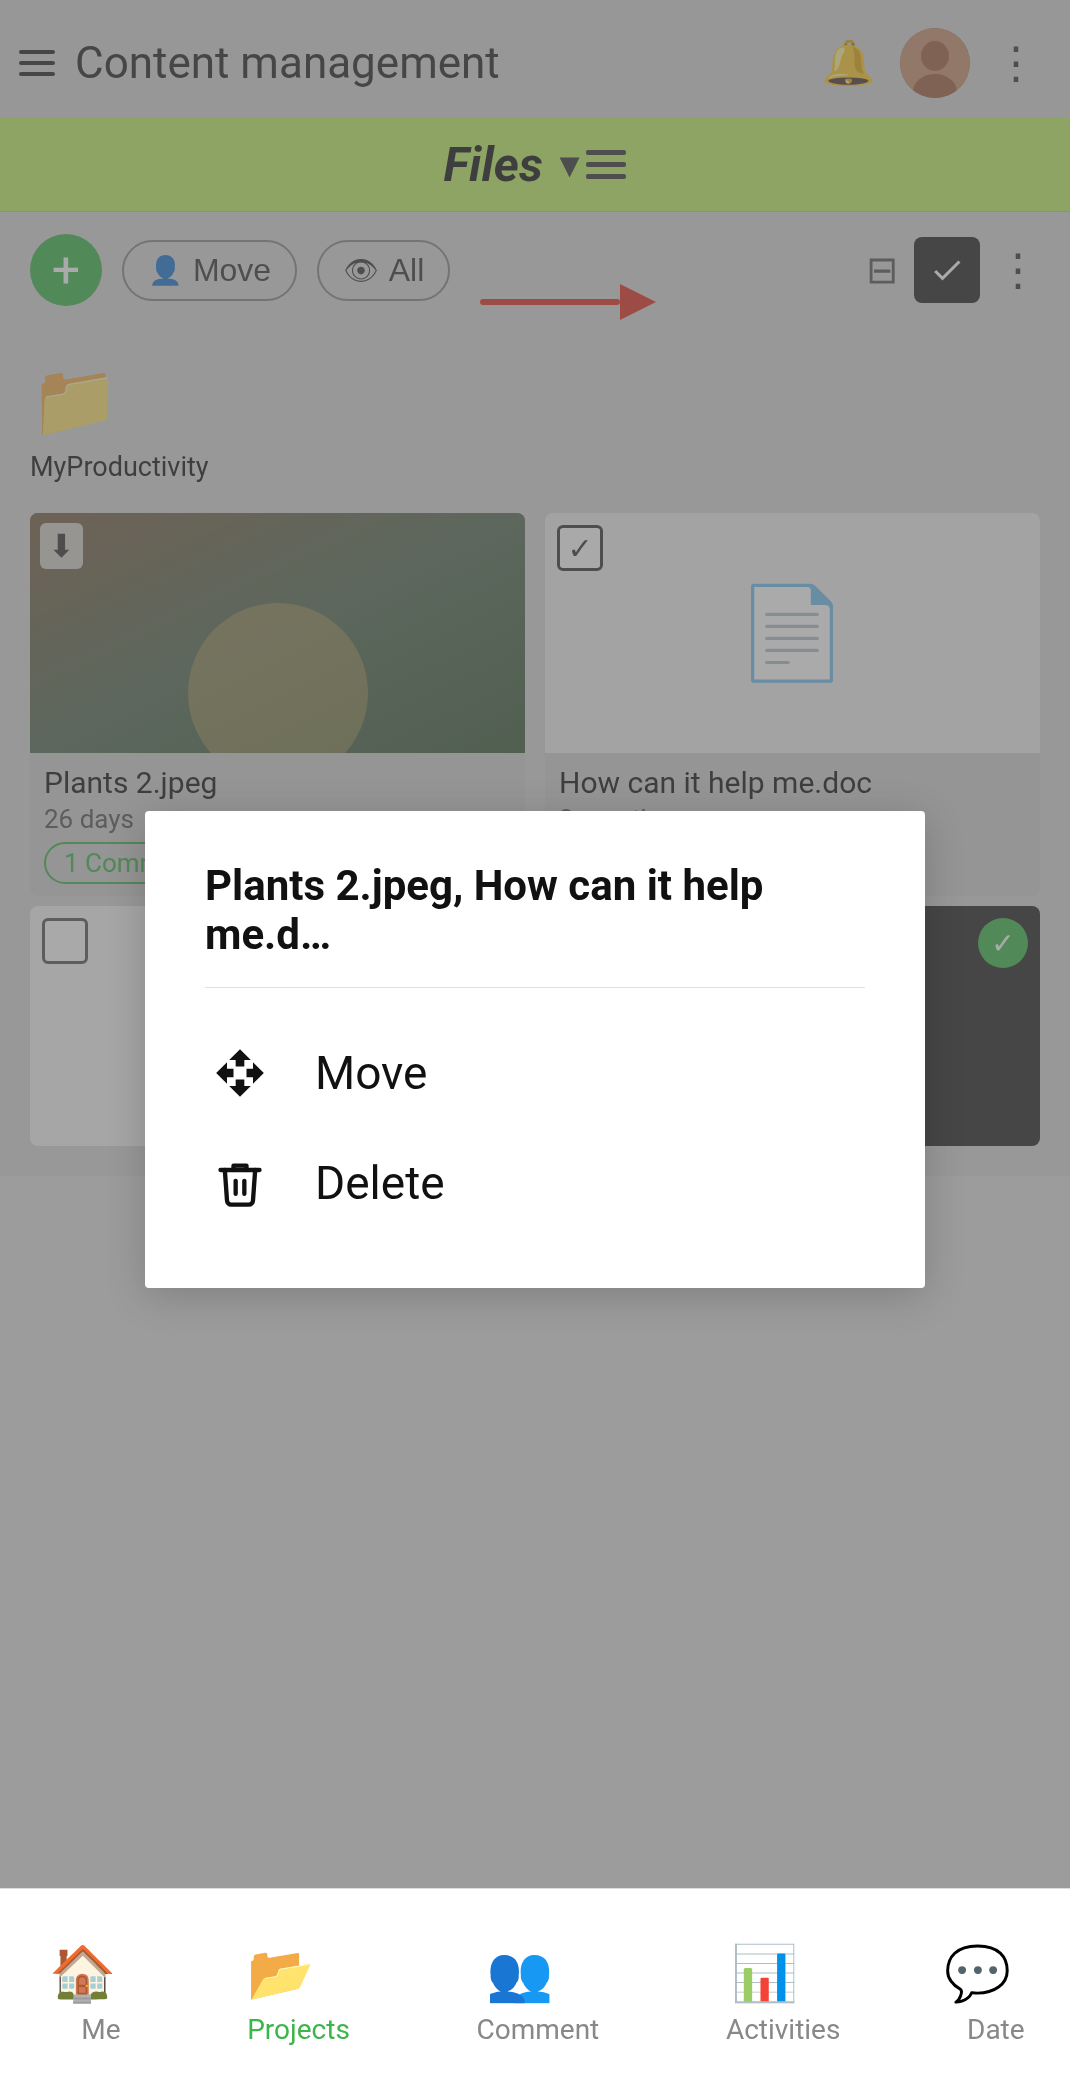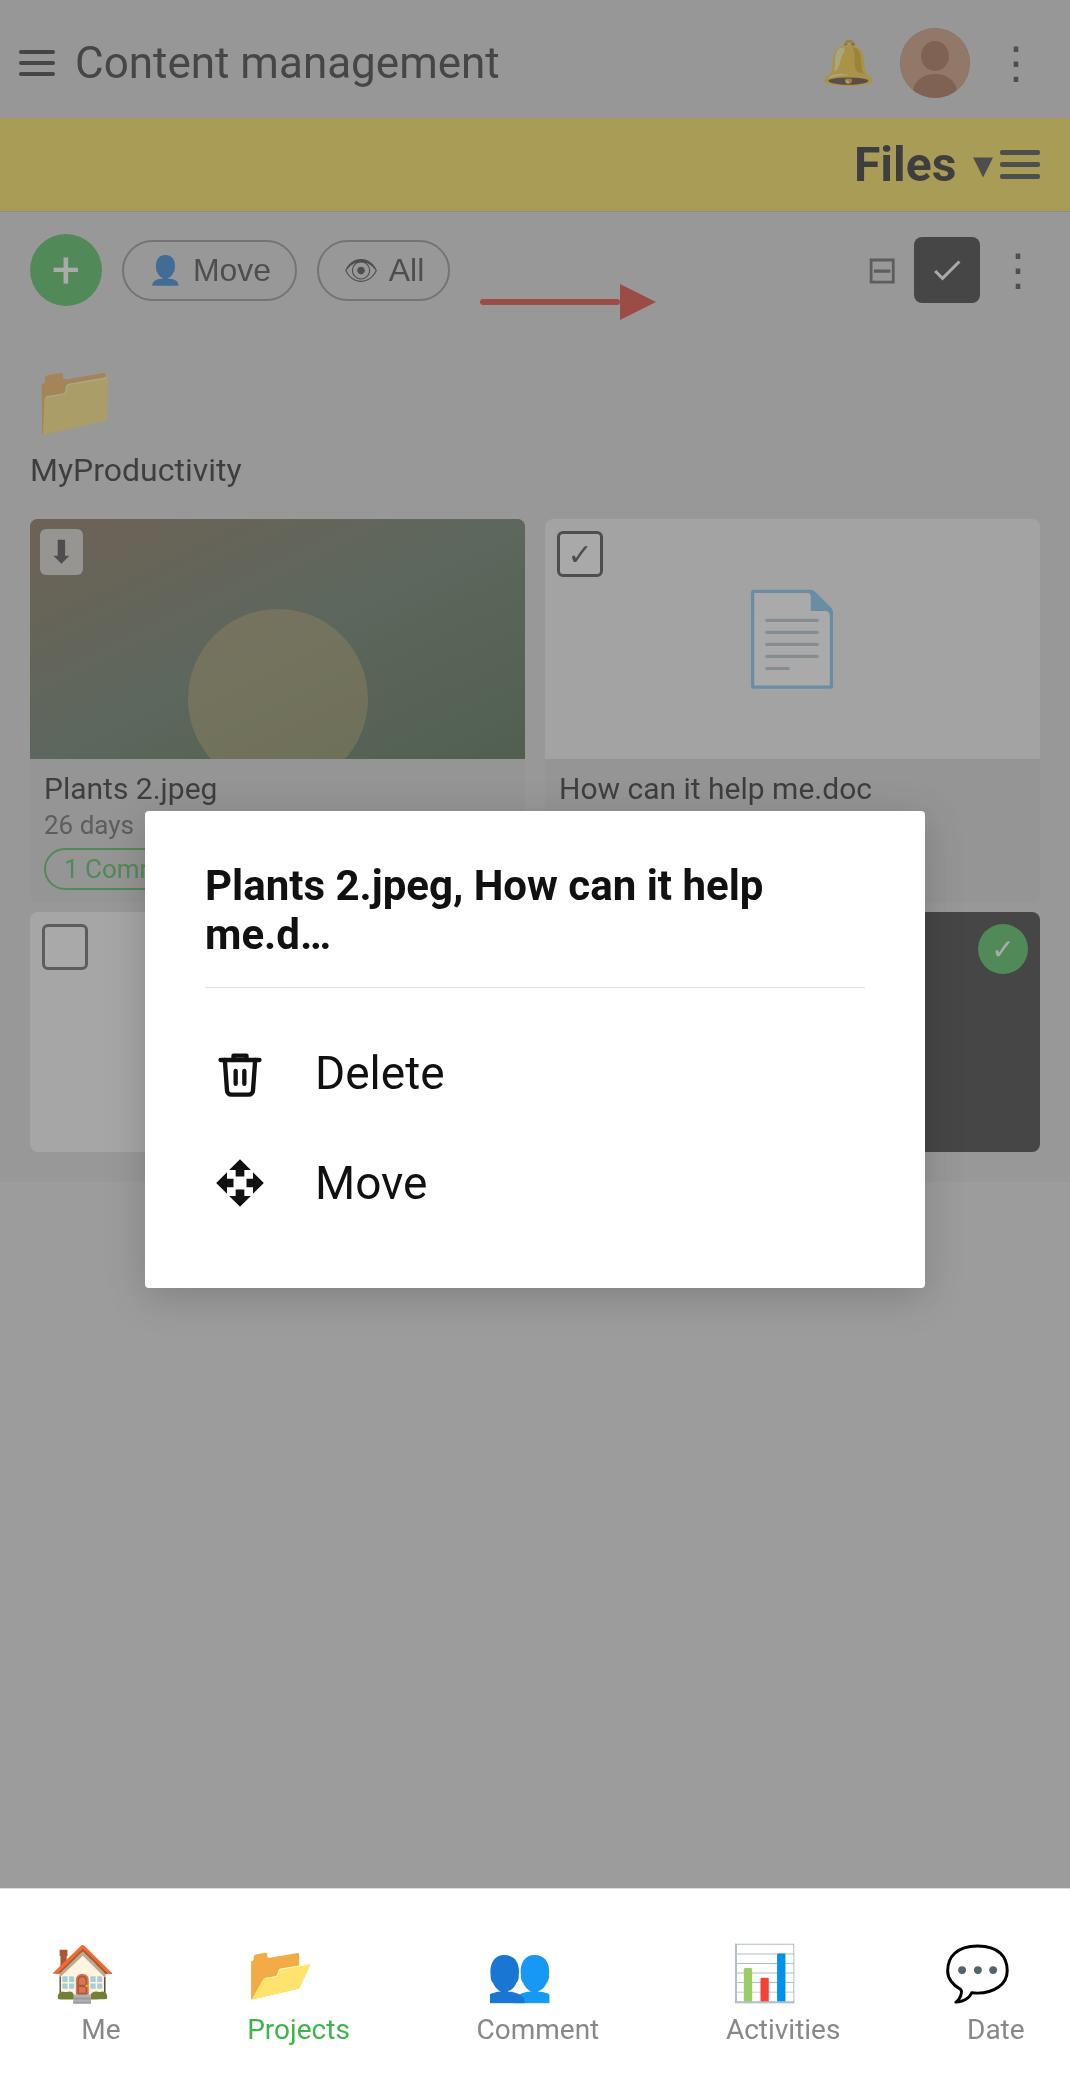--- a/index.html
+++ b/index.html
@@ -65,24 +65,25 @@
     .more-dots {
       font-size: 44px;
       color: #333;
       letter-spacing: 2px;
     }
 
     
     .files-bar {
       display: flex;
       align-items: center;
-      justify-content: flex-end;
+      justify-content: center;
       padding: 18px 30px;
-      background: #fde047;
+      background: #bef264;
       border-bottom: 1px solid #bbb;
+      font-style: italic;
     }
     .files-title {
       display: flex;
       align-items: center;
       gap: 10px;
       font-size: 48px;
       font-weight: 700;
       color: #111;
     }
     .files-title .chevron {
@@ -202,21 +203,21 @@
       flex-direction: column;
       align-items: flex-start;
       gap: 8px;
       margin-bottom: 30px;
     }
     .folder-icon {
       font-size: 72px;
       color: #333;
     }
     .folder-name {
-      font-size: 32px;
+      font-size: 27px;
       color: #111;
       font-weight: 400;
     }
 
     
     .files-grid {
       display: grid;
       grid-template-columns: 1fr 1fr;
       gap: 20px;
     }
@@ -601,39 +602,39 @@
   </div>
 </div>
 
 <div class="modal-overlay">
   <div class="modal">
     <div class="modal-title">Plants 2.jpeg, How can it help me.d…</div>
 
 
     <div class="modal-item">
       <div class="modal-item-icon">
+        <svg width="52" height="52" viewBox="0 0 24 24" fill="currentColor">
+          <path d="M10 9h4V6h3l-5-5-5 5h3v3zm-1 1H6V7l-5 5 5 5v-3h3v-4zm14 2l-5-5v3h-3v4h3v3l5-5zm-9 3h-4v3H7l5 5 5-5h-3v-3z"></path>
+        </svg>
+      </div>
+      <span class="modal-item-label">Move</span>
+    </div>
+
+    <div class="modal-item">
+      <div class="modal-item-icon">
         <svg width="52" height="52" viewBox="0 0 24 24" fill="none" stroke="currentColor" stroke-width="2" stroke-linecap="round" stroke-linejoin="round">
           <polyline points="3 6 5 6 21 6"></polyline>
           <path d="M19 6l-1 14a2 2 0 0 1-2 2H8a2 2 0 0 1-2-2L5 6"></path>
           <path d="M10 11v6"></path>
           <path d="M14 11v6"></path>
           <path d="M9 6V4h6v2"></path>
         </svg>
       </div>
       <span class="modal-item-label">Delete</span>
     </div>
-
-    <div class="modal-item">
-      <div class="modal-item-icon">
-        <svg width="52" height="52" viewBox="0 0 24 24" fill="currentColor">
-          <path d="M10 9h4V6h3l-5-5-5 5h3v3zm-1 1H6V7l-5 5 5 5v-3h3v-4zm14 2l-5-5v3h-3v4h3v3l5-5zm-9 3h-4v3H7l5 5 5-5h-3v-3z"></path>
-        </svg>
-      </div>
-      <span class="modal-item-label">Move</span>
-    </div>
   </div>
 </div>
 
 <div class="bottom-nav">
   <div class="nav-item">
     <span class="nav-icon">🏠</span>
     <span class="nav-label">Me</span>
   </div>
   <div class="nav-item">
     <span class="nav-icon active">📂</span>

